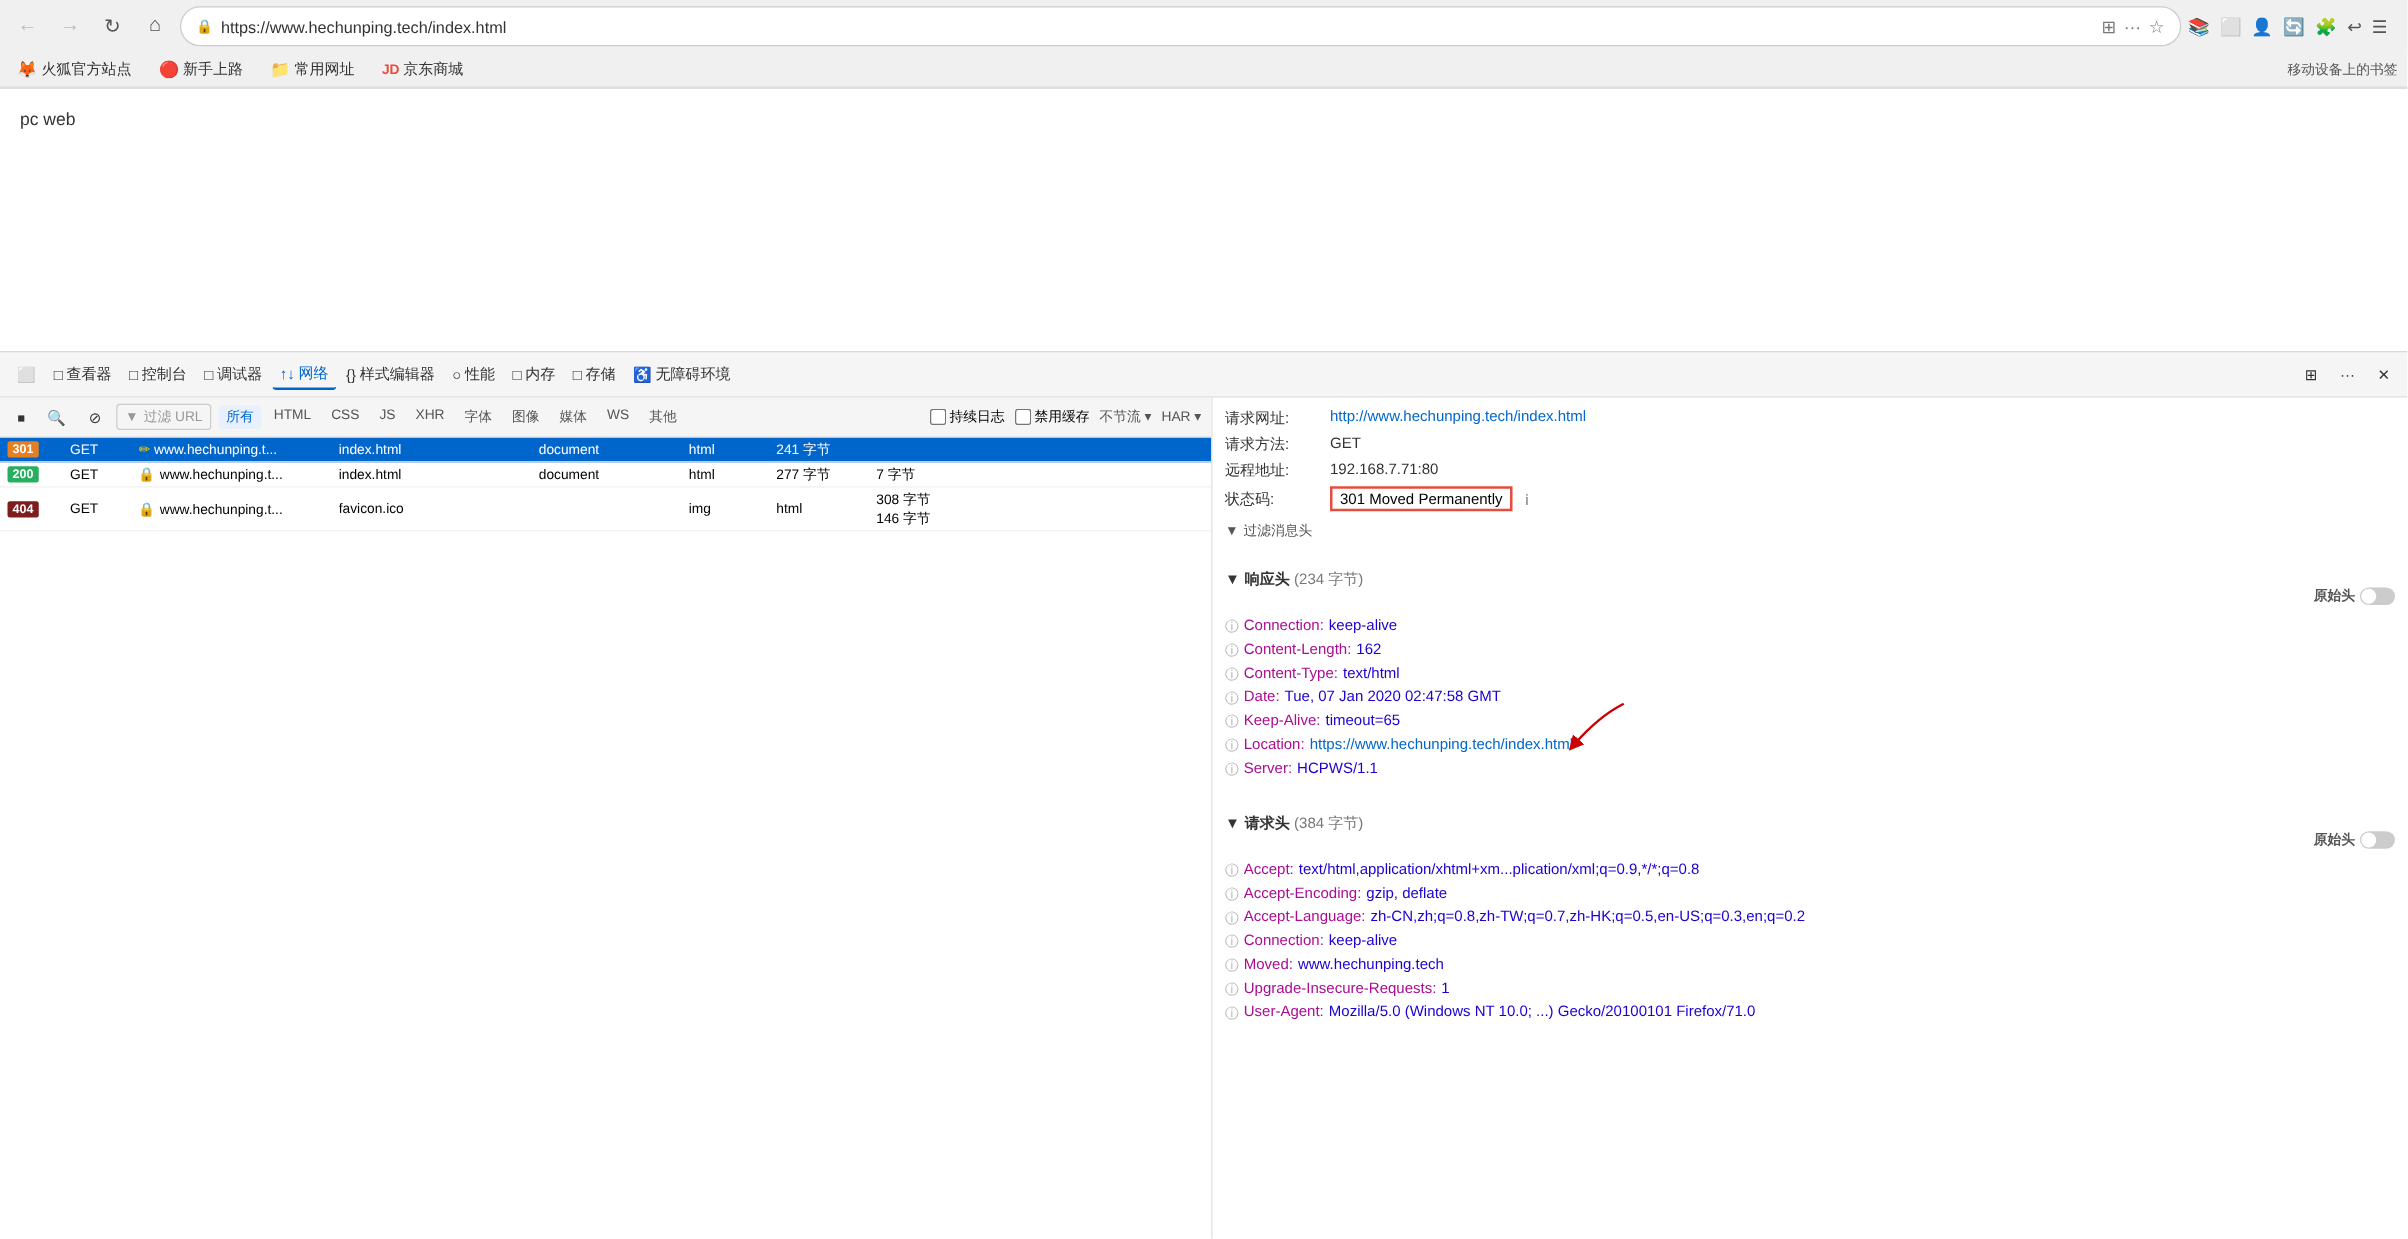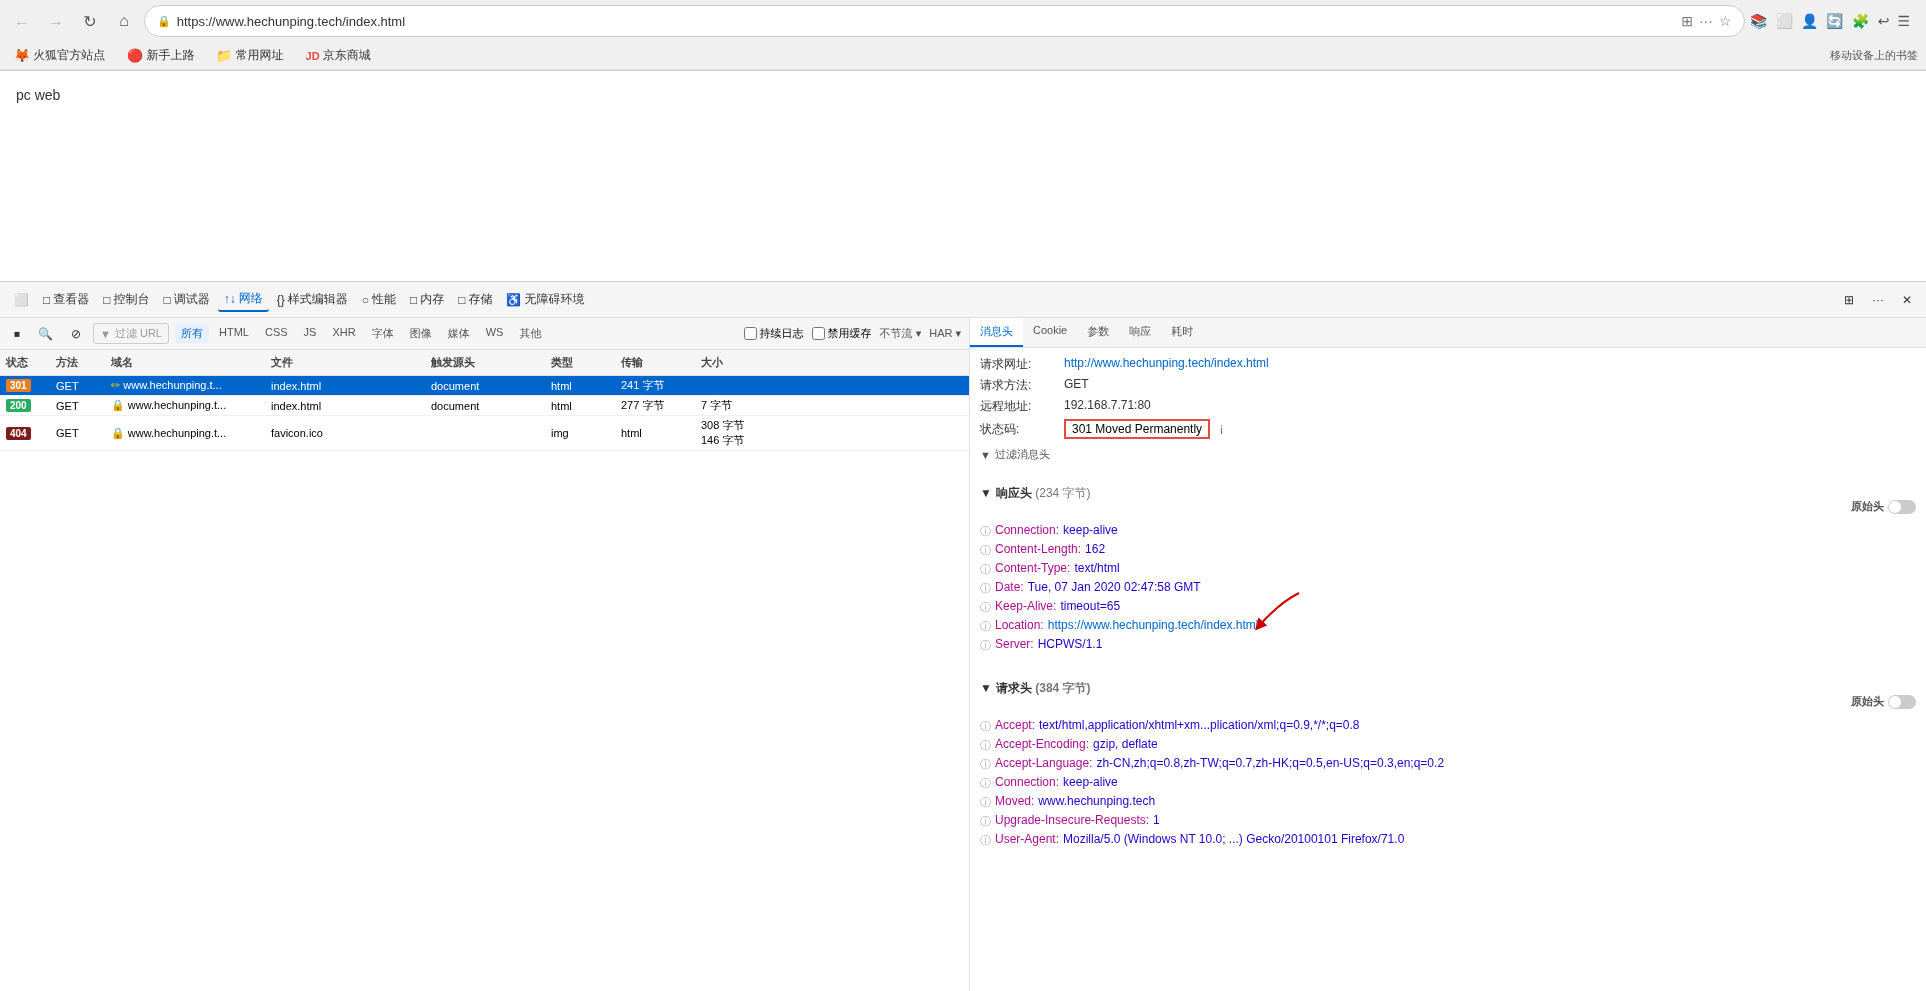--- a/index.html
+++ b/index.html
@@ -230,30 +230,20 @@
           </label>
           <label style="display:flex;align-items:center;gap:3px;font-size:11px;">
             <input type="checkbox" style="">
             <span>禁用缓存</span>
           </label>
           <span style="font-size:11px;color:#555;">不节流 ▾</span>
           <span style="font-size:11px;color:#555;">HAR ▾</span>
         </div>
       </div>
 
-      <div class="net-table-header">
-        <div class="net-col col-status">状态</div>
-        <div class="net-col col-method">方法</div>
-        <div class="net-col col-domain">域名</div>
-        <div class="net-col col-file">文件</div>
-        <div class="net-col col-trigger">触发源头</div>
-        <div class="net-col col-type">类型</div>
-        <div class="net-col col-transfer">传输</div>
-        <div class="net-col col-size">大小</div>
-      </div>
 
       <div class="net-table">
 
         <div class="net-row selected">
           <div class="net-col col-status">
             <span class="status-badge status-301">301</span>
           </div>
           <div class="net-col col-method">GET</div>
           <div class="net-col col-domain">
             <span style="color:#ffcc00;">✏</span>
@@ -298,27 +288,20 @@
           <div class="net-col col-size" style="display:flex;flex-direction:column;">
             <span>308 字节</span>
             <span>146 字节</span>
           </div>
         </div>
       </div>
     </div>
 
     <div class="network-right">
 
-      <div class="right-tabs">
-        <div class="right-tab active">消息头</div>
-        <div class="right-tab">Cookie</div>
-        <div class="right-tab">参数</div>
-        <div class="right-tab">响应</div>
-        <div class="right-tab">耗时</div>
-      </div>
 
       <div class="right-content">
 
         <div class="info-row">
           <span class="info-label">请求网址:</span>
           <span class="info-value link" style="color:#0066cc;cursor:pointer;">http://www.hechunping.tech/index.html</span>
         </div>
         <div class="info-row">
           <span class="info-label">请求方法:</span>
           <span class="info-value">GET</span>
@@ -392,21 +375,21 @@
           <div class="response-header-row">
             <span class="rh-icon">ⓘ</span>
             <span class="rh-key">Server:</span>
             <span class="rh-value">HCPWS/1.1</span>
           </div>
         </div>
 
         <div style="margin-top:8px;">
           <div class="section-title" style="display:flex; align-items:center;">
             <span class="arrow">▼</span>
-            <span>请求头 <span style="color:#777; font-weight:bold;">(384 字节)</span></span>
+            <span>请求头 <span style="color:#777; font-weight:normal;">(384 字节)</span></span>
             <div class="section-right">
               <span style="color:#555; font-size:11px;">原始头</span>
               <div class="toggle-switch off"></div>
             </div>
           </div>
 
           <div class="response-header-row">
             <span class="rh-icon">ⓘ</span>
             <span class="rh-key">Accept:</span>
             <span class="rh-value">text/html,application/xhtml+xm...plication/xml;q=0.9,*/*;q=0.8</span>

